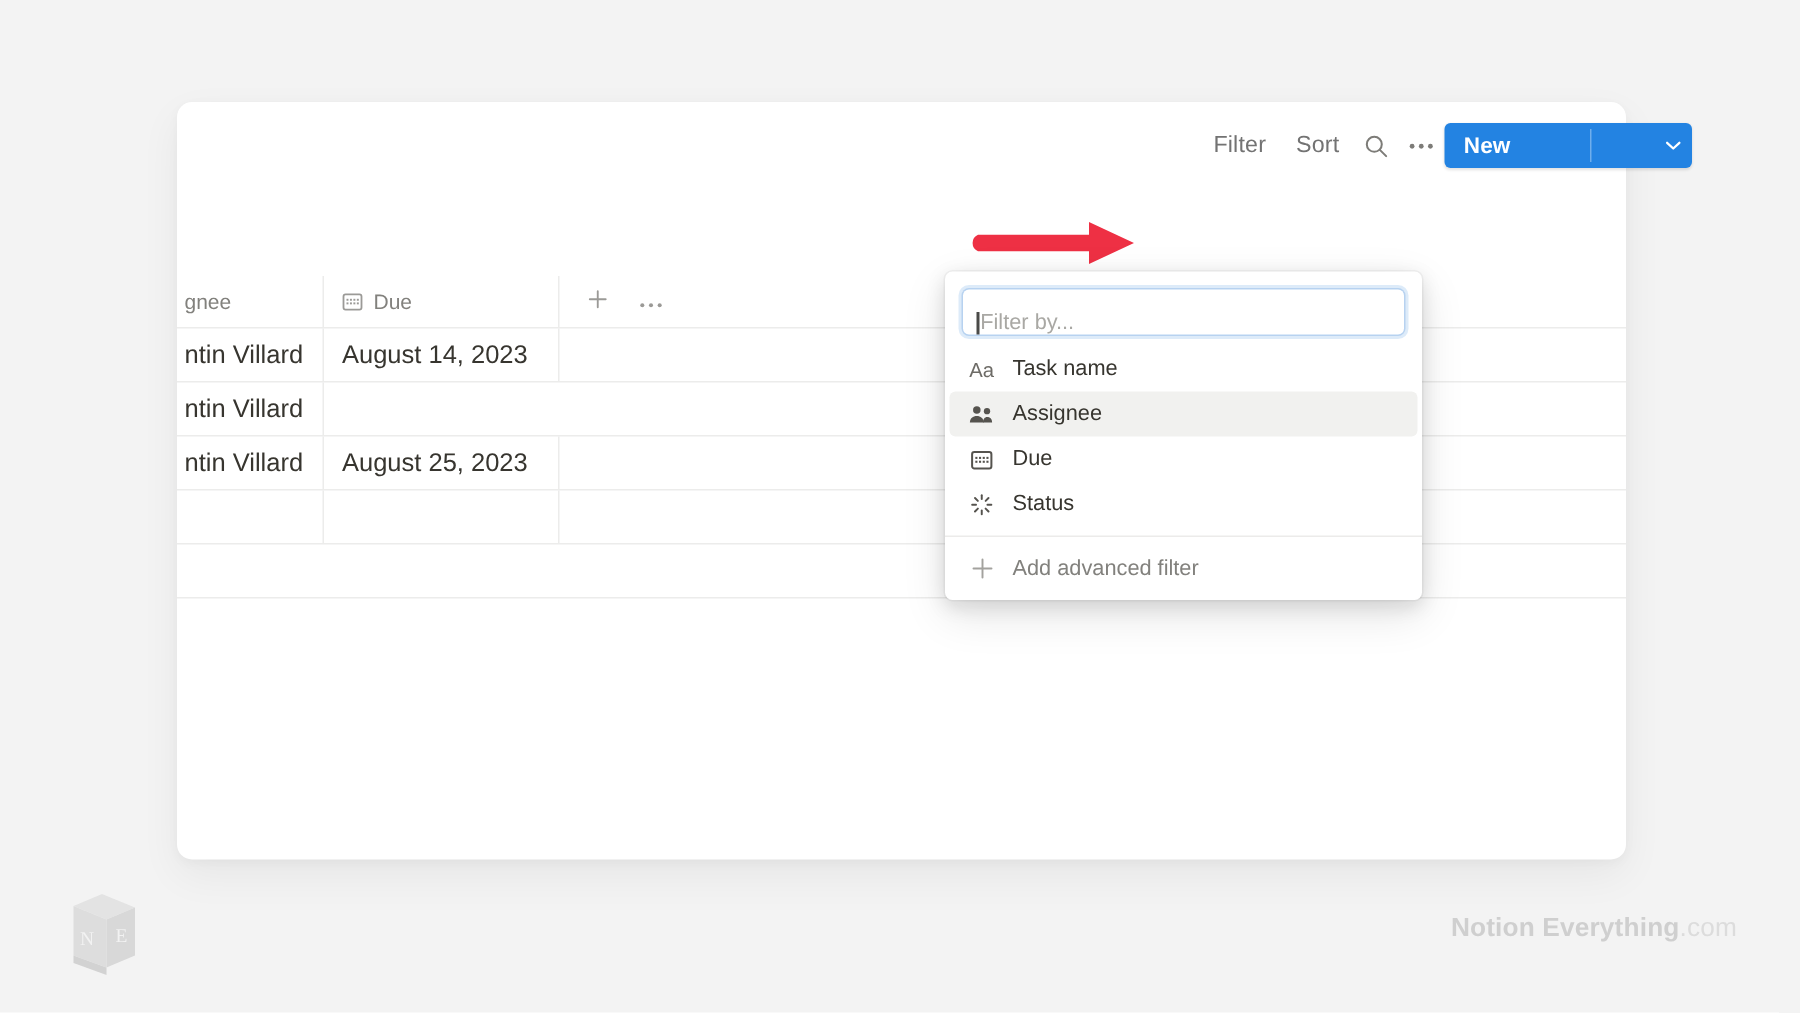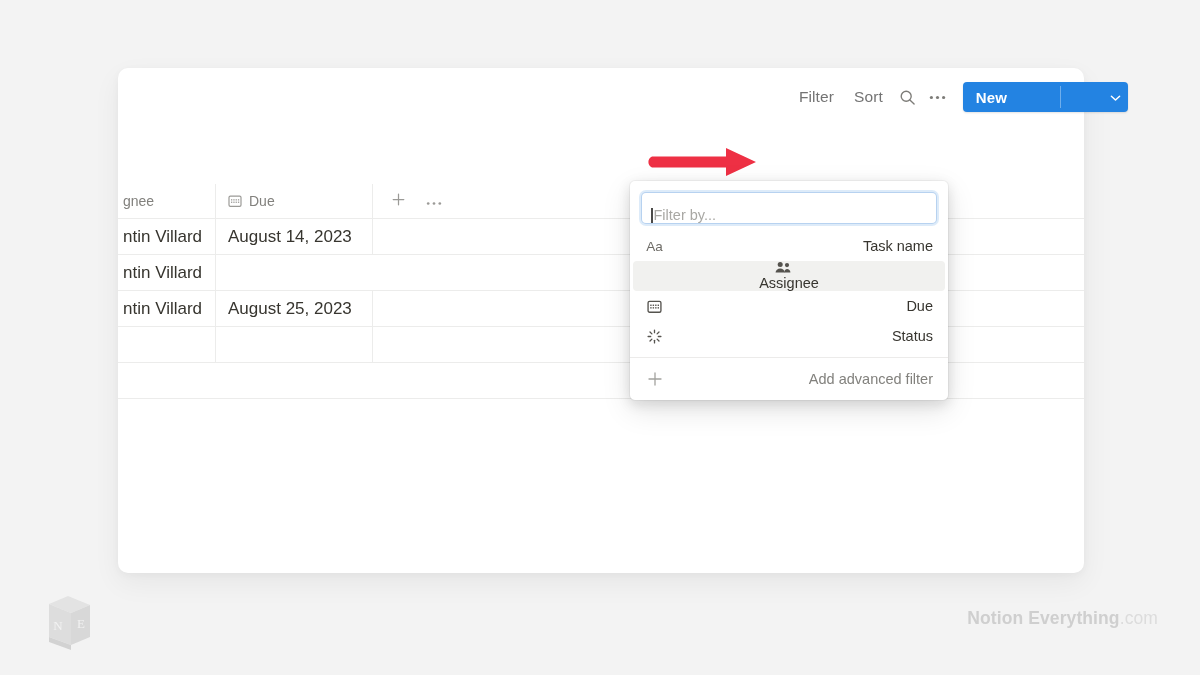--- a/index.html
+++ b/index.html
@@ -51,21 +51,20 @@
     display: flex;
     align-items: center;
     justify-content: center;
     color: #7d7c78;
   }
   .tb-icon svg { display: block; }
 
   #new-button {
     display: flex;
     align-items: stretch;
-    margin-left: 10px;
     height: 30px;
     border-radius: 4px;
     overflow: hidden;
     background: #2383e2;
     box-shadow: 0 1px 2px rgba(15,15,15,0.12);
     gap: 41px;
   }
   #new-button .nb-main {
     display: flex;
     align-items: center;
@@ -189,23 +188,22 @@
 
   .menu-item {
     display: flex;
     align-items: center;
     height: 30px;
     padding: 0 12px;
     margin: 0 3px;
     border-radius: 4px;
     font-size: 14.5px;
     color: #37352f;
-    justify-content: space-between;
-  }
-  .menu-item.active { background: #f1f1ef; flex-direction: column; }
+  }
+  .menu-item.active { background: #f1f1ef; }
   .menu-item .mi-icon {
     width: 19px;
     display: flex;
     align-items: center;
     justify-content: center;
     margin-right: 11px;
     color: #55534e;
     flex: none;
   }
   .menu-item .mi-icon.glyph {

